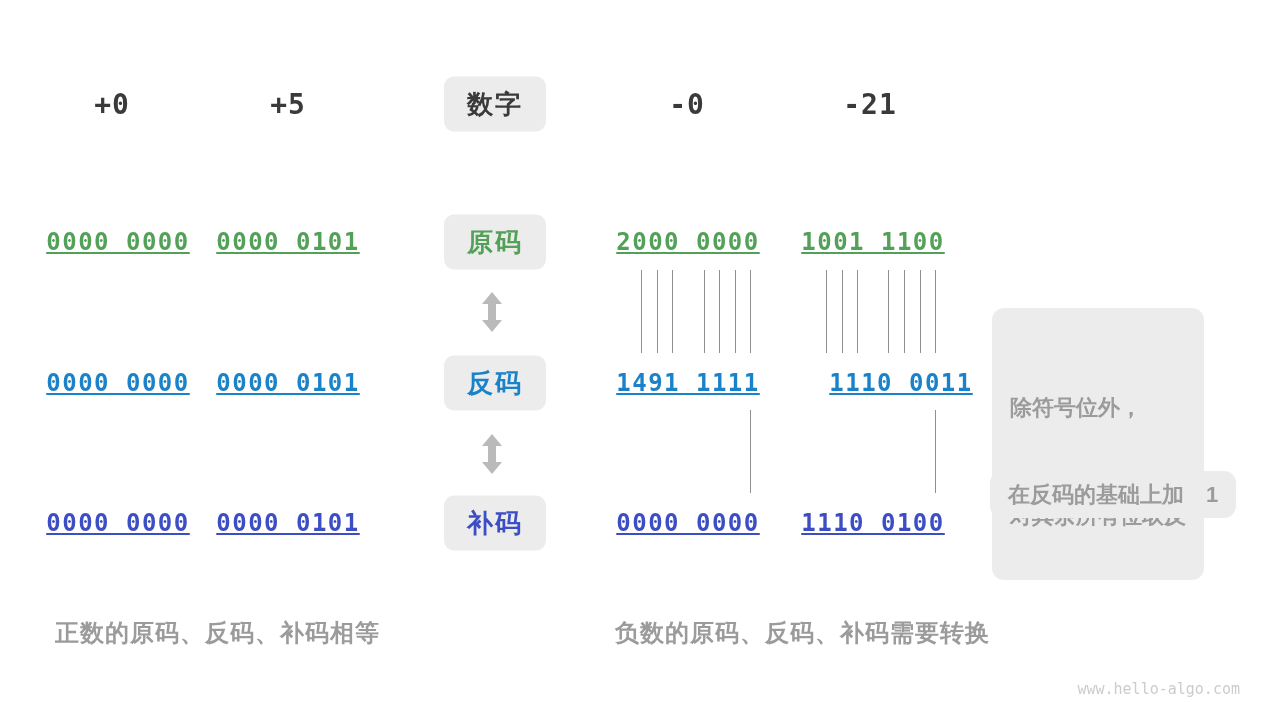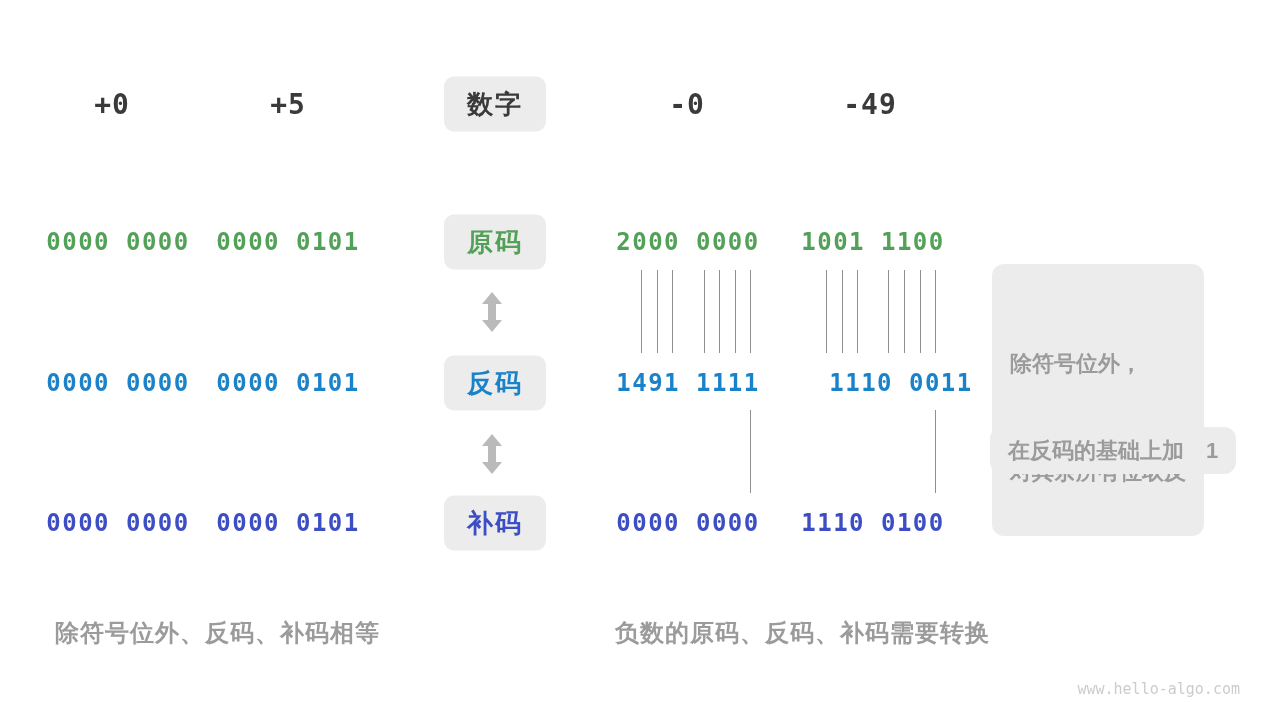--- a/index.html
+++ b/index.html
@@ -4,57 +4,57 @@
 <style>
   html,body{margin:0;padding:0;}
   body{
     width:1280px;height:720px;position:relative;overflow:hidden;
     background:#ffffff;
     font-family:"Liberation Sans",sans-serif;
   }
   .mono{font-family:"DejaVu Sans Mono",monospace;font-weight:bold;}
   .abs-center{position:absolute;transform:translate(-50%,-50%);white-space:nowrap;}
   .hdr{font-size:28px;letter-spacing:1px;color:var(--heading);}
-  .bits{font-size:24px;letter-spacing:1.5px;}
+  .bits{font-size:24px;letter-spacing:1.5px;text-decoration:underline;}
   .green{color:var(--sm);}
   .blue{color:var(--oc);}
   .indigo{color:var(--tc);}
   .dark{color:var(--heading);}
   .labelbox{
     position:absolute;transform:translate(-50%,-50%);
     width:102px;height:55px;border-radius:10px;
     background:var(--boxbg);
     display:flex;align-items:center;justify-content:center;
     font-size:26px;font-weight:bold;letter-spacing:2px;white-space:nowrap;
   }
   .tick{position:absolute;width:1px;background:var(--tick);}
   .arrow{position:absolute;transform:translate(-50%,-50%);color:var(--arrow);line-height:0;}
   .note{
     position:absolute;background:var(--boxbg);border-radius:12px;
     color:var(--caption);font-weight:bold;font-size:22px;
-    padding:10px 18px;line-height:36px;box-sizing:border-box;white-space:pre;
+    padding:10px 18px;line-height:36px;box-sizing:border-box;white-space:pre;margin-top:44px;
   }
   .note2{display:flex;align-items:center;height:47px;padding:0 18px;justify-content:flex-end;}
   .caption{
     position:absolute;color:var(--caption);font-weight:bold;
     font-size:24px;white-space:nowrap;letter-spacing:1px;
   }
   .watermark{
     position:absolute;right:40px;bottom:22px;
     color:var(--wm);font-family:"DejaVu Sans Mono",monospace;font-size:15px;
   }
 </style>
 </head>
 <body style="--sm: #53a058; --oc: #1a82c8; --tc: #3d4ec4; --heading: #3a3a3a; --caption: #9b9b9b; --boxbg: #ececec; --arrow: #bababa; --tick: #8f8f8f; --wm: #cccccc;">
 
 <div class="abs-center mono hdr" style="left:112px;top:104px">+0</div>
 <div class="abs-center mono hdr" style="left:288px;top:104px">+5</div>
 <div class="labelbox dark" style="left:495px;top:104px">数字</div>
 <div class="abs-center mono hdr" style="left:687px;top:104px">-0</div>
-<div class="abs-center mono hdr" style="left:870px;top:104px">-49</div>
+<div class="abs-center mono hdr" style="left:870px;top:104px">-21</div>
 
 <div class="abs-center mono bits green" style="left:118px;top:242px">0000 0000</div>
 <div class="abs-center mono bits green" style="left:288px;top:242px">0000 0101</div>
 <div class="labelbox green" style="left:495px;top:242px">原码</div>
 <div class="abs-center mono bits green" style="left:688px;top:242px">2000 0000</div>
 <div class="abs-center mono bits green" style="left:873px;top:242px">1001 1100</div>
 
 <div class="abs-center mono bits blue" style="left:118px;top:383px">0000 0000</div>
 <div class="abs-center mono bits blue" style="left:288px;top:383px">0000 0101</div>
 <div class="labelbox blue" style="left:495px;top:383px">反码</div>
@@ -98,16 +98,16 @@
   </div>
 
 <div class="note" style="left:992px;top:264px">
   <div>除符号位外，</div>
   <div>对其余所有位取反</div>
 </div>
 <div class="note note2" style="left:990px;top:427px">
   <div>在反码的基础上加　1</div>
 </div>
 
-<div class="caption" style="left:55px;top:617px">除符号位外、反码、补码相等</div>
+<div class="caption" style="left:55px;top:617px">正数的原码、反码、补码相等</div>
 <div class="caption" style="left:615px;top:617px">负数的原码、反码、补码需要转换</div>
 
 <div class="watermark">www.hello-algo.com</div>
 
 </body></html>

